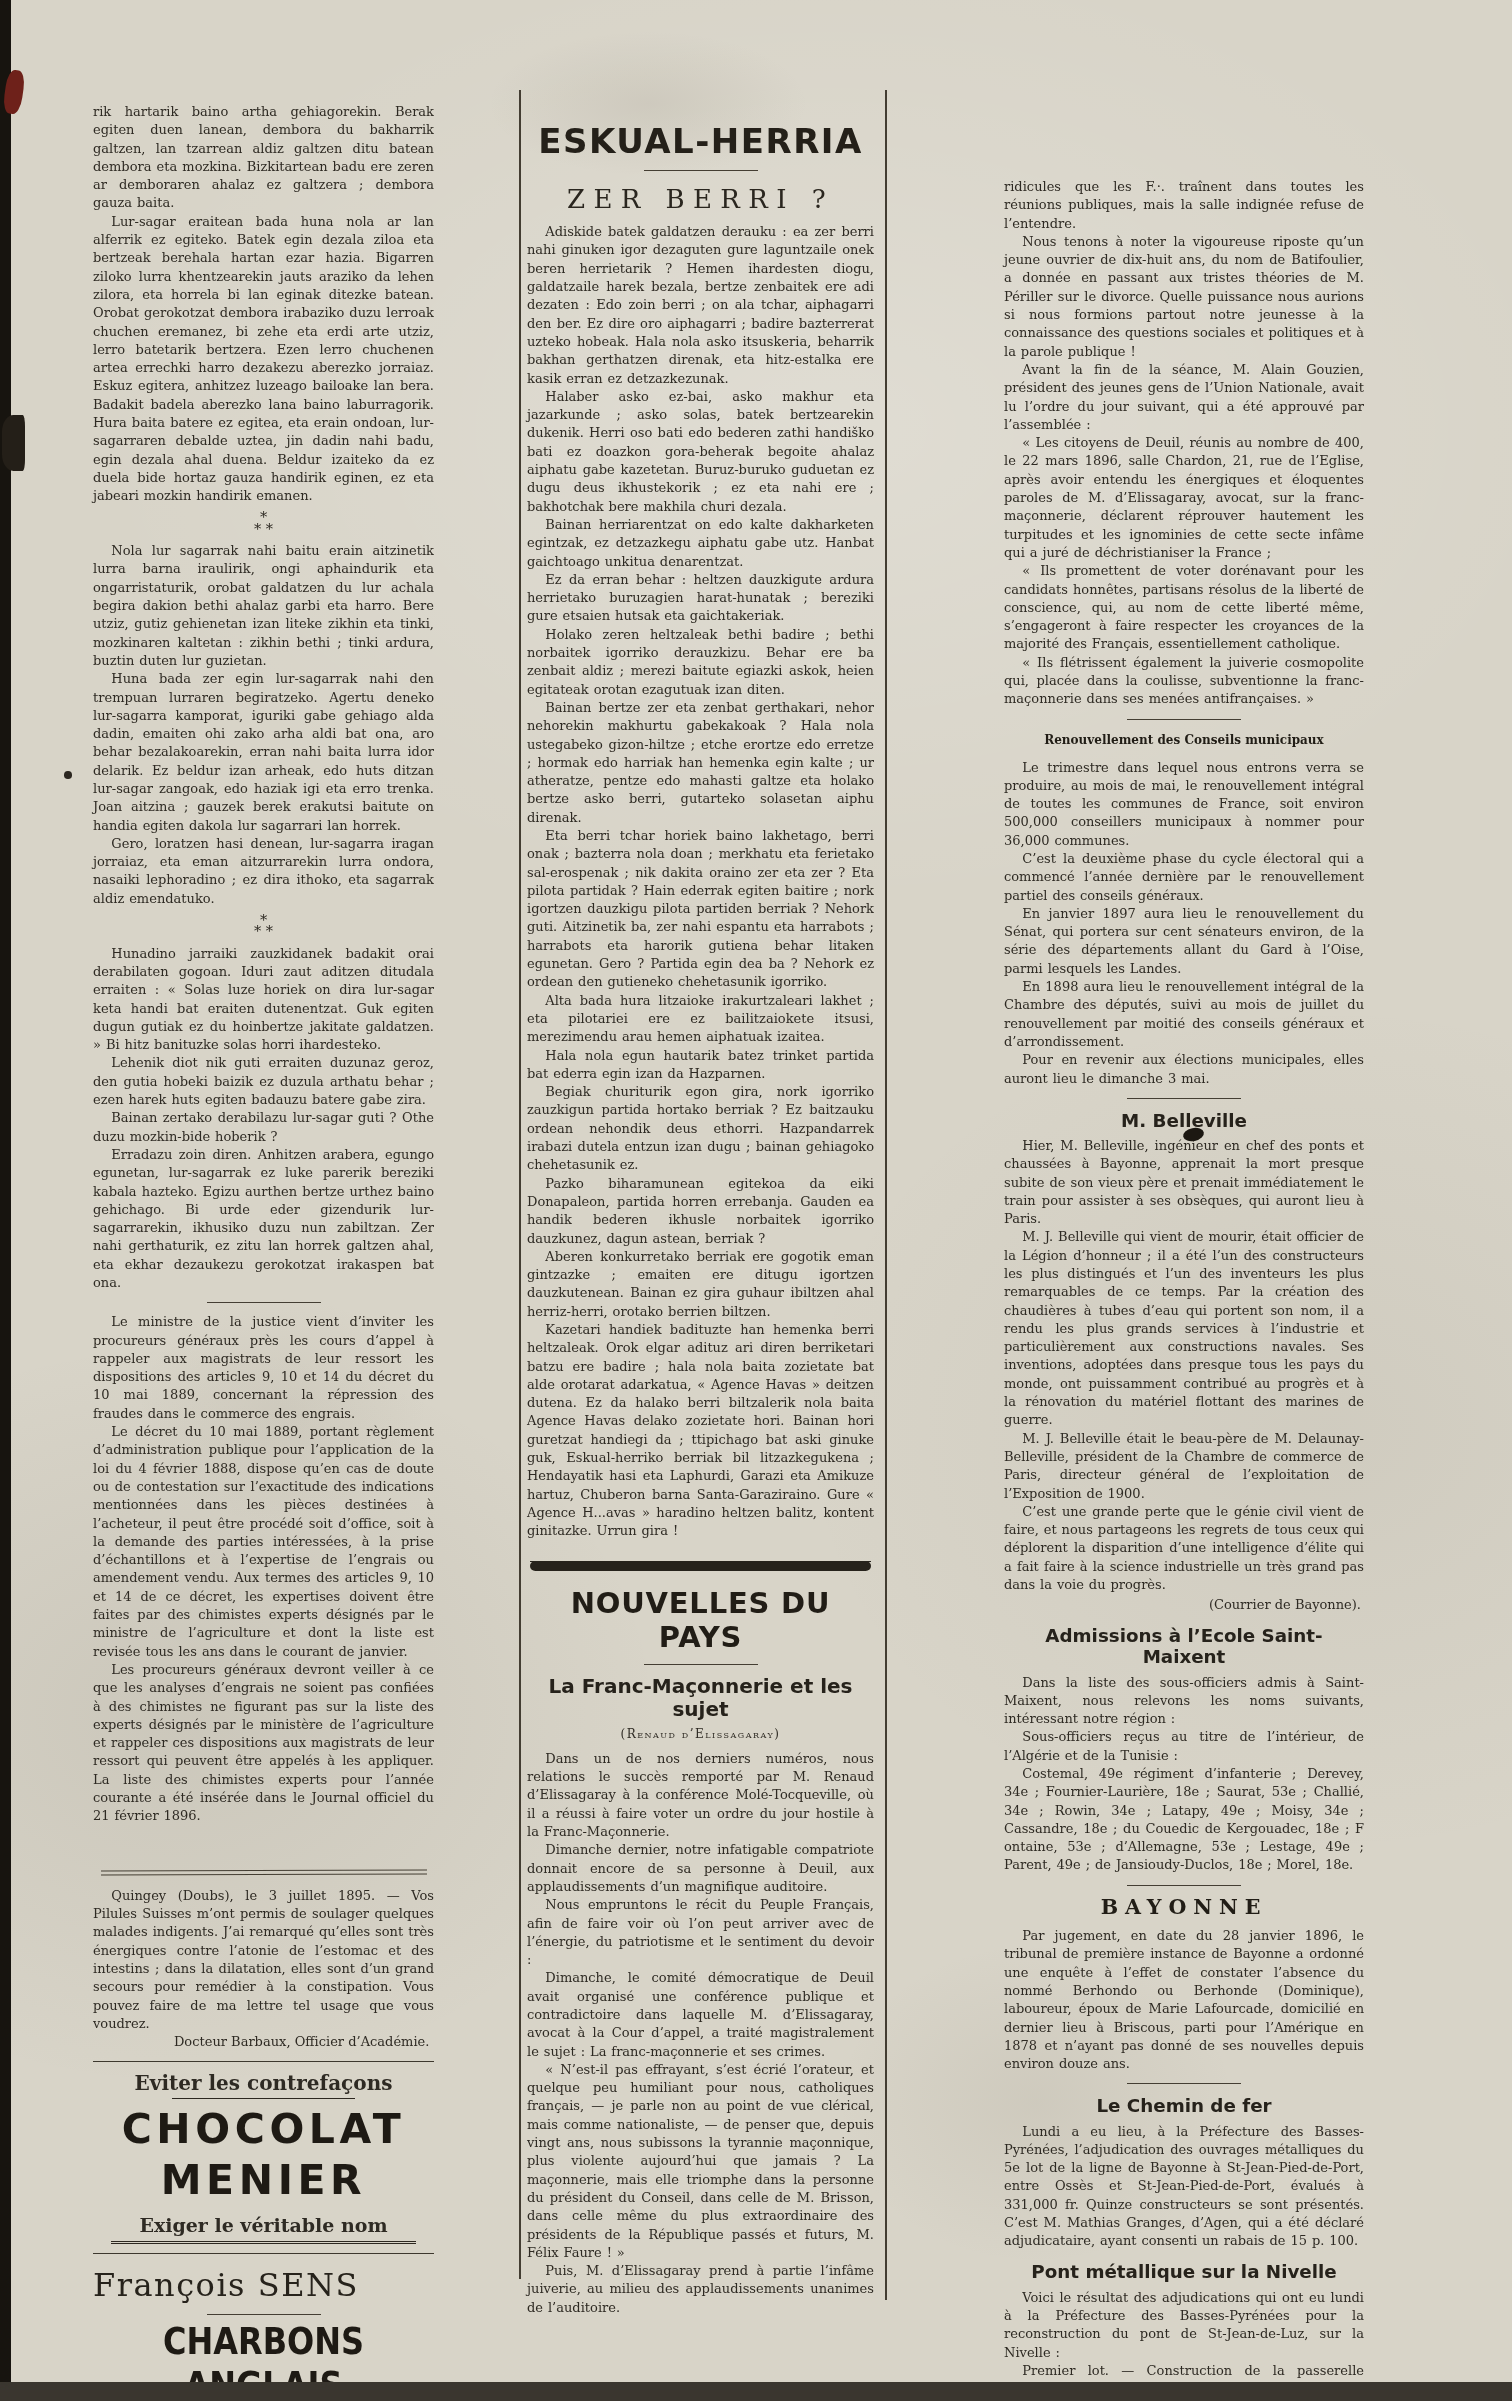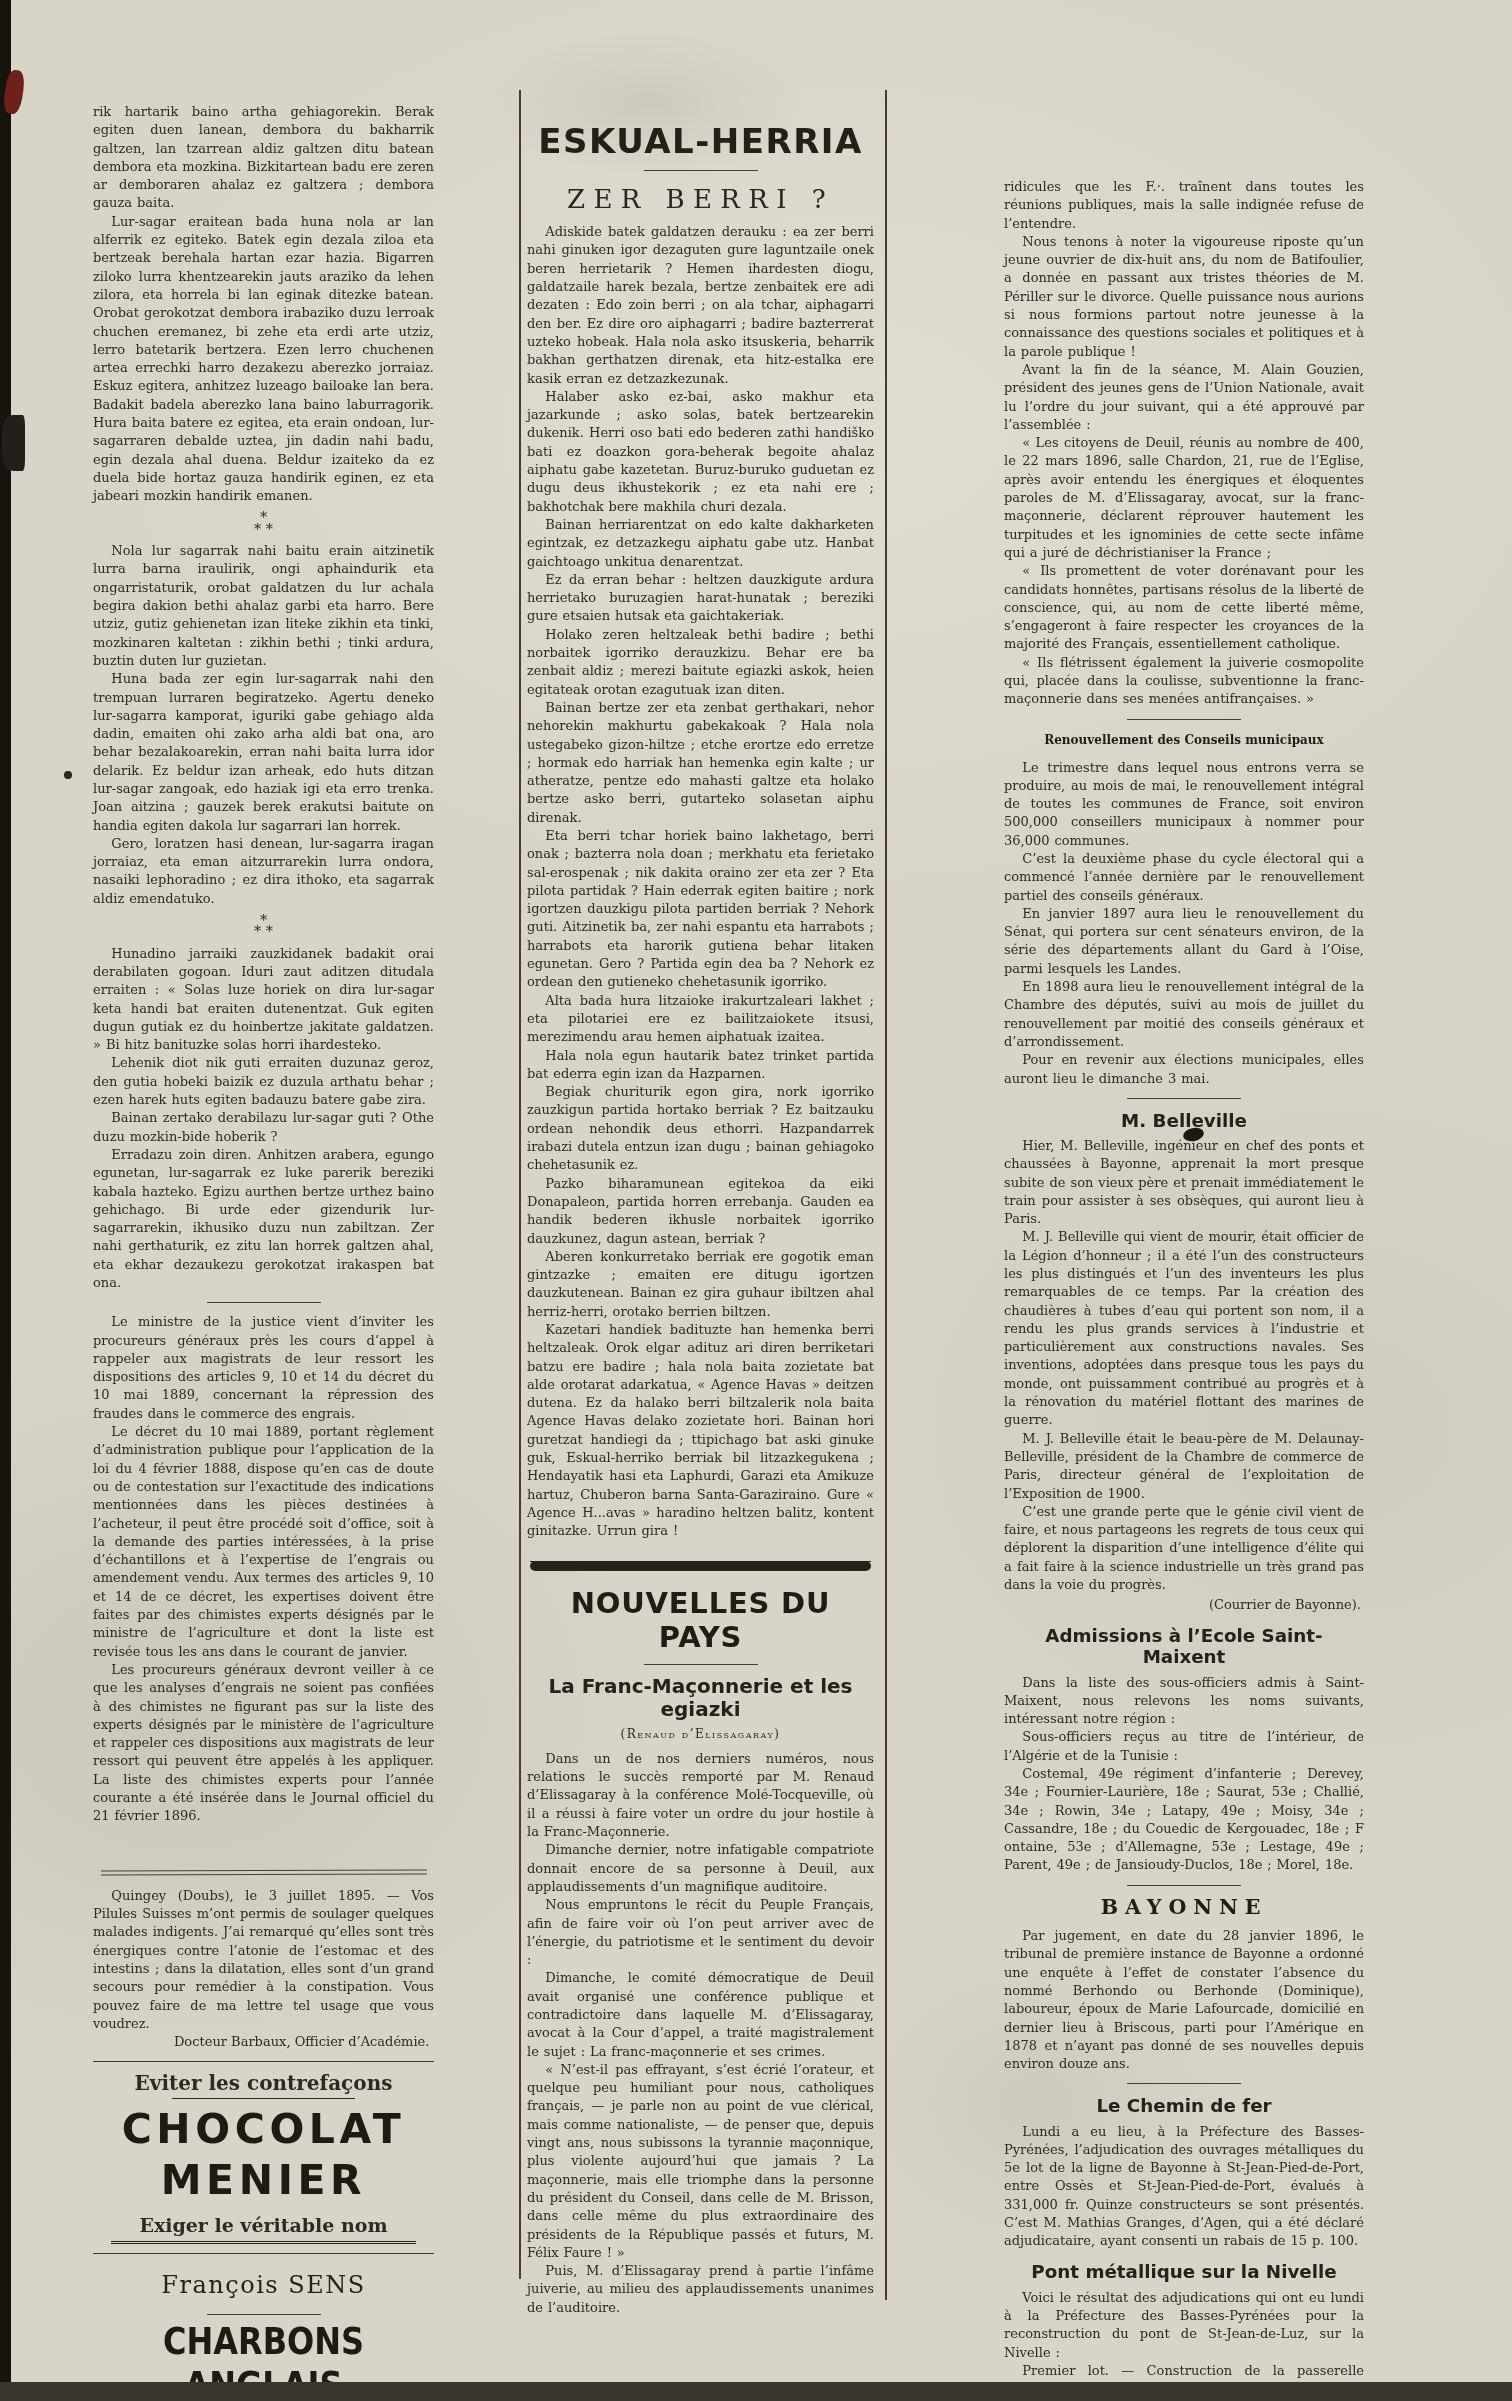--- a/index.html
+++ b/index.html
@@ -66,21 +66,21 @@
   .attr{text-align:right;padding-right:3px;margin:1.5px 0 7.6px;}
 
   .ad-eviter{margin:7.6px 0 0;text-align:center;font-weight:bold;font-size:20px;line-height:24.4px;}
   .ad-eviter::after{content:"";display:block;width:183px;margin:3px auto 0;border-top:1.5px solid #2c2720;}
   .ad-chocolat,.ad-menier{text-align:center;font-family:"DejaVu Sans","Liberation Sans",sans-serif;
     font-weight:900;font-size:41px;line-height:49px;letter-spacing:4.6px;color:#1e1a14;}
   .ad-chocolat{margin-top:6.1px;}
   .ad-menier{margin-top:1.5px;}
   .ad-exiger{margin:9.1px 0 0;text-align:center;font-weight:bold;font-size:19px;line-height:23px;}
   .ad-exiger::after{content:"";display:block;width:305px;margin:3.8px auto 0;border-top:3px double #2c2720;}
-  .ad-sens{margin:12.2px 0 0;text-align:center;font-size:24px;line-height:38px;letter-spacing:1.5px;font-weight:500;color:#26221b;}
+  .ad-sens{margin:12.2px 0 0;font-size:32px;line-height:38px;letter-spacing:1.5px;font-weight:500;color:#26221b;}
   .ad-charbons{margin:7.6px 0 0;text-align:center;font-family:"DejaVu Sans","Liberation Sans",sans-serif;
     font-weight:bold;font-size:32px;line-height:38px;transform:scaleY(1.15);color:#1e1a14;}
 </style>
 </head>
 <body>
 
 <div class="page">
   <div class="stain stain1"></div>
   <div class="stain stain2"></div>
   <div class="stain stain3"></div>
@@ -136,21 +136,21 @@
       <div class="para">Eta berri tchar horiek baino lakhetago, berri onak ; bazterra nola doan ; merkhatu eta ferietako sal-erospenak ; nik dakita oraino zer eta zer ? Eta pilota partidak ? Hain ederrak egiten baitire ; nork igortzen dauzkigu pilota partiden berriak ? Nehork guti. Aitzinetik ba, zer nahi espantu eta harrabots ; harrabots eta harorik gutiena behar litaken egunetan. Gero ? Partida egin dea ba ? Nehork ez ordean den gutieneko chehetasunik igorriko.</div>
       <div class="para">Alta bada hura litzaioke irakurtzaleari lakhet ; eta pilotariei ere ez bailitzaiokete itsusi, merezimendu arau hemen aiphatuak izaitea.</div>
       <div class="para">Hala nola egun hautarik batez trinket partida bat ederra egin izan da Hazparnen.</div>
       <div class="para">Begiak churiturik egon gira, nork igorriko zauzkigun partida hortako berriak ? Ez baitzauku ordean nehondik deus ethorri. Hazpandarrek irabazi dutela entzun izan dugu ; bainan gehiagoko chehetasunik ez.</div>
       <div class="para">Pazko biharamunean egitekoa da eiki Donapaleon, partida horren errebanja. Gauden ea handik bederen ikhusle norbaitek igorriko dauzkunez, dagun astean, berriak ?</div>
       <div class="para">Aberen konkurretako berriak ere gogotik eman gintzazke ; emaiten ere ditugu igortzen dauzkutenean. Bainan ez gira guhaur ibiltzen ahal herriz-herri, orotako berrien biltzen.</div>
       <div class="para">Kazetari handiek badituzte han hemenka berri heltzaleak. Orok elgar adituz ari diren berriketari batzu ere badire ; hala nola baita zozietate bat alde orotarat adarkatua, « Agence Havas » deitzen dutena. Ez da halako berri biltzalerik nola baita Agence Havas delako zozietate hori. Bainan hori guretzat handiegi da ; ttipichago bat aski ginuke guk, Eskual-herriko berriak bil litzazkegukena ; Hendayatik hasi eta Laphurdi, Garazi eta Amikuze hartuz, Chuberon barna Santa-Garaziraino. Gure « Agence H...avas » haradino heltzen balitz, kontent ginitazke. Urrun gira !</div>
       <div class="tailpiece"></div>
       <div class="h-major">NOUVELLES DU PAYS</div>
       <div class="rule-short"></div>
-      <div class="h-sub">La Franc-Maçonnerie et les egiazki</div>
+      <div class="h-sub">La Franc-Maçonnerie et les sujet</div>
       <div class="byline">(Renaud d’Elissagaray)</div>
       <div class="para">Dans un de nos derniers numéros, nous relations le succès remporté par M. Renaud d’Elissagaray à la conférence Molé-Tocqueville, où il a réussi à faire voter un ordre du jour hostile à la Franc-Maçonnerie.</div>
       <div class="para">Dimanche dernier, notre infatigable compatriote donnait encore de sa personne à Deuil, aux applaudissements d’un magnifique auditoire.</div>
       <div class="para">Nous empruntons le récit du Peuple Français, afin de faire voir où l’on peut arriver avec de l’énergie, du patriotisme et le sentiment du devoir :</div>
       <div class="para">Dimanche, le comité démocratique de Deuil avait organisé une conférence publique et contradictoire dans laquelle M. d’Elissagaray, avocat à la Cour d’appel, a traité magistralement le sujet : La franc-maçonnerie et ses crimes.</div>
       <div class="para">« N’est-il pas effrayant, s’est écrié l’orateur, et quelque peu humiliant pour nous, catholiques français, — je parle non au point de vue clérical, mais comme nationaliste, — de penser que, depuis vingt ans, nous subissons la tyrannie maçonnique, plus violente aujourd’hui que jamais ? La maçonnerie, mais elle triomphe dans la personne du président du Conseil, dans celle de M. Brisson, dans celle même du plus extraordinaire des présidents de la République passés et futurs, M. Félix Faure ! »</div>
       <div class="para">Puis, M. d’Elissagaray prend à partie l’infâme juiverie, au milieu des applaudissements unanimes de l’auditoire.</div>
     </div>
   <div class="col col-right">
       <div class="para cont">ridicules que les F.·. traînent dans toutes les réunions publiques, mais la salle indignée refuse de l’entendre.</div>

